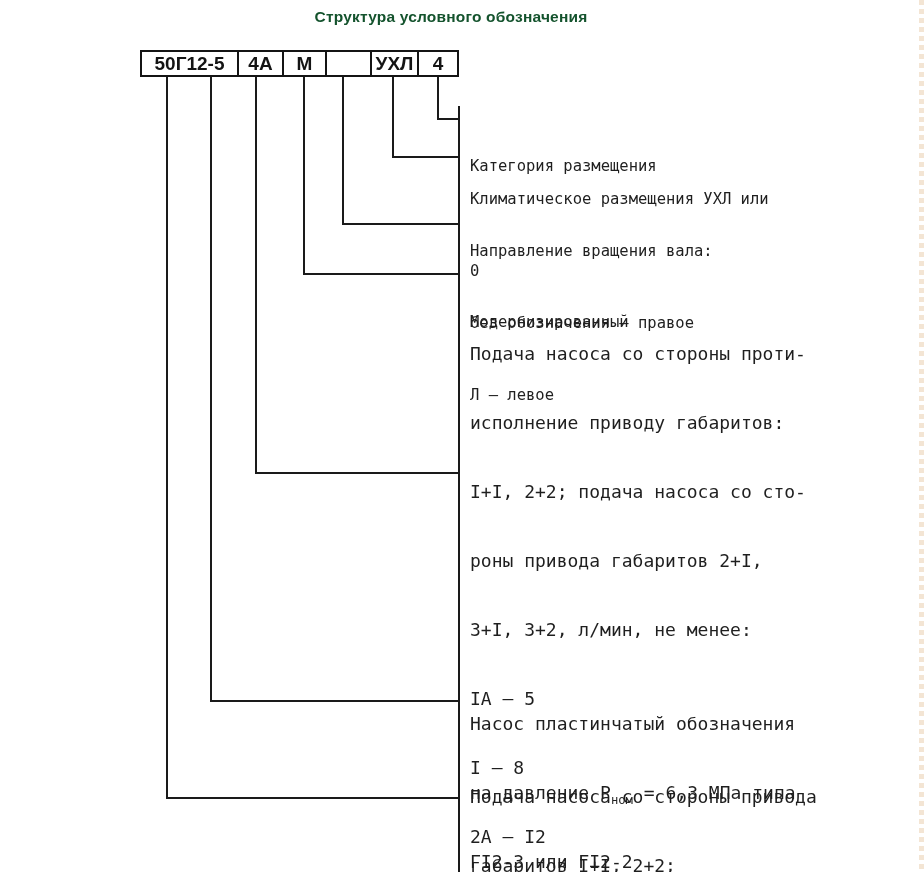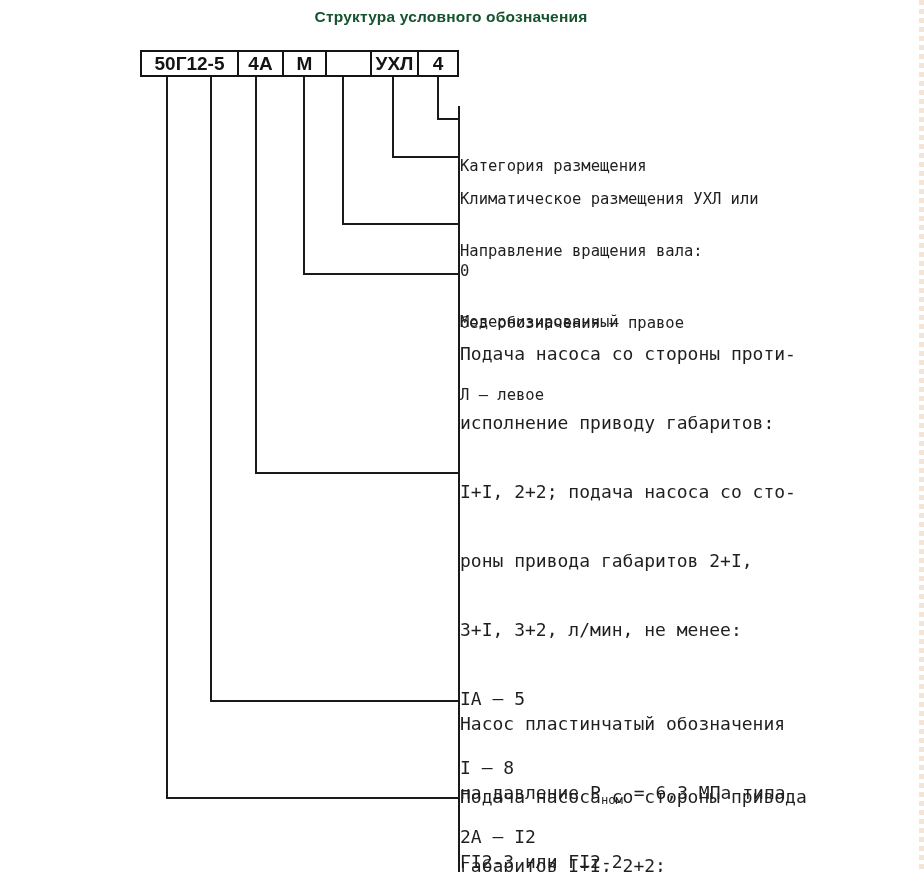--- a/index.html
+++ b/index.html
@@ -33,20 +33,21 @@
   }
   .code-cell:last-child{border-right:none;}
   
   .vline,.hline{position:absolute;background:#1a1a1a;}
   .vline{width:2px;}
   .hline{height:2px;}
   
   .expl{
     position:absolute;left:458px;
     border-left:2px solid #1a1a1a;
+    padding-left:10px;
     color:#1f1f1f;
     white-space:pre;
   }
   .expl.small{font-size:15.5px;line-height:24px;}
   .expl.large{font-size:18px;line-height:23px;}
   .expl .line{white-space:pre;}
   .expl sub{font-size:0.68em;line-height:0;}
   
   .edge-artifact{
     position:absolute;right:0;top:0;width:5px;height:100%;

